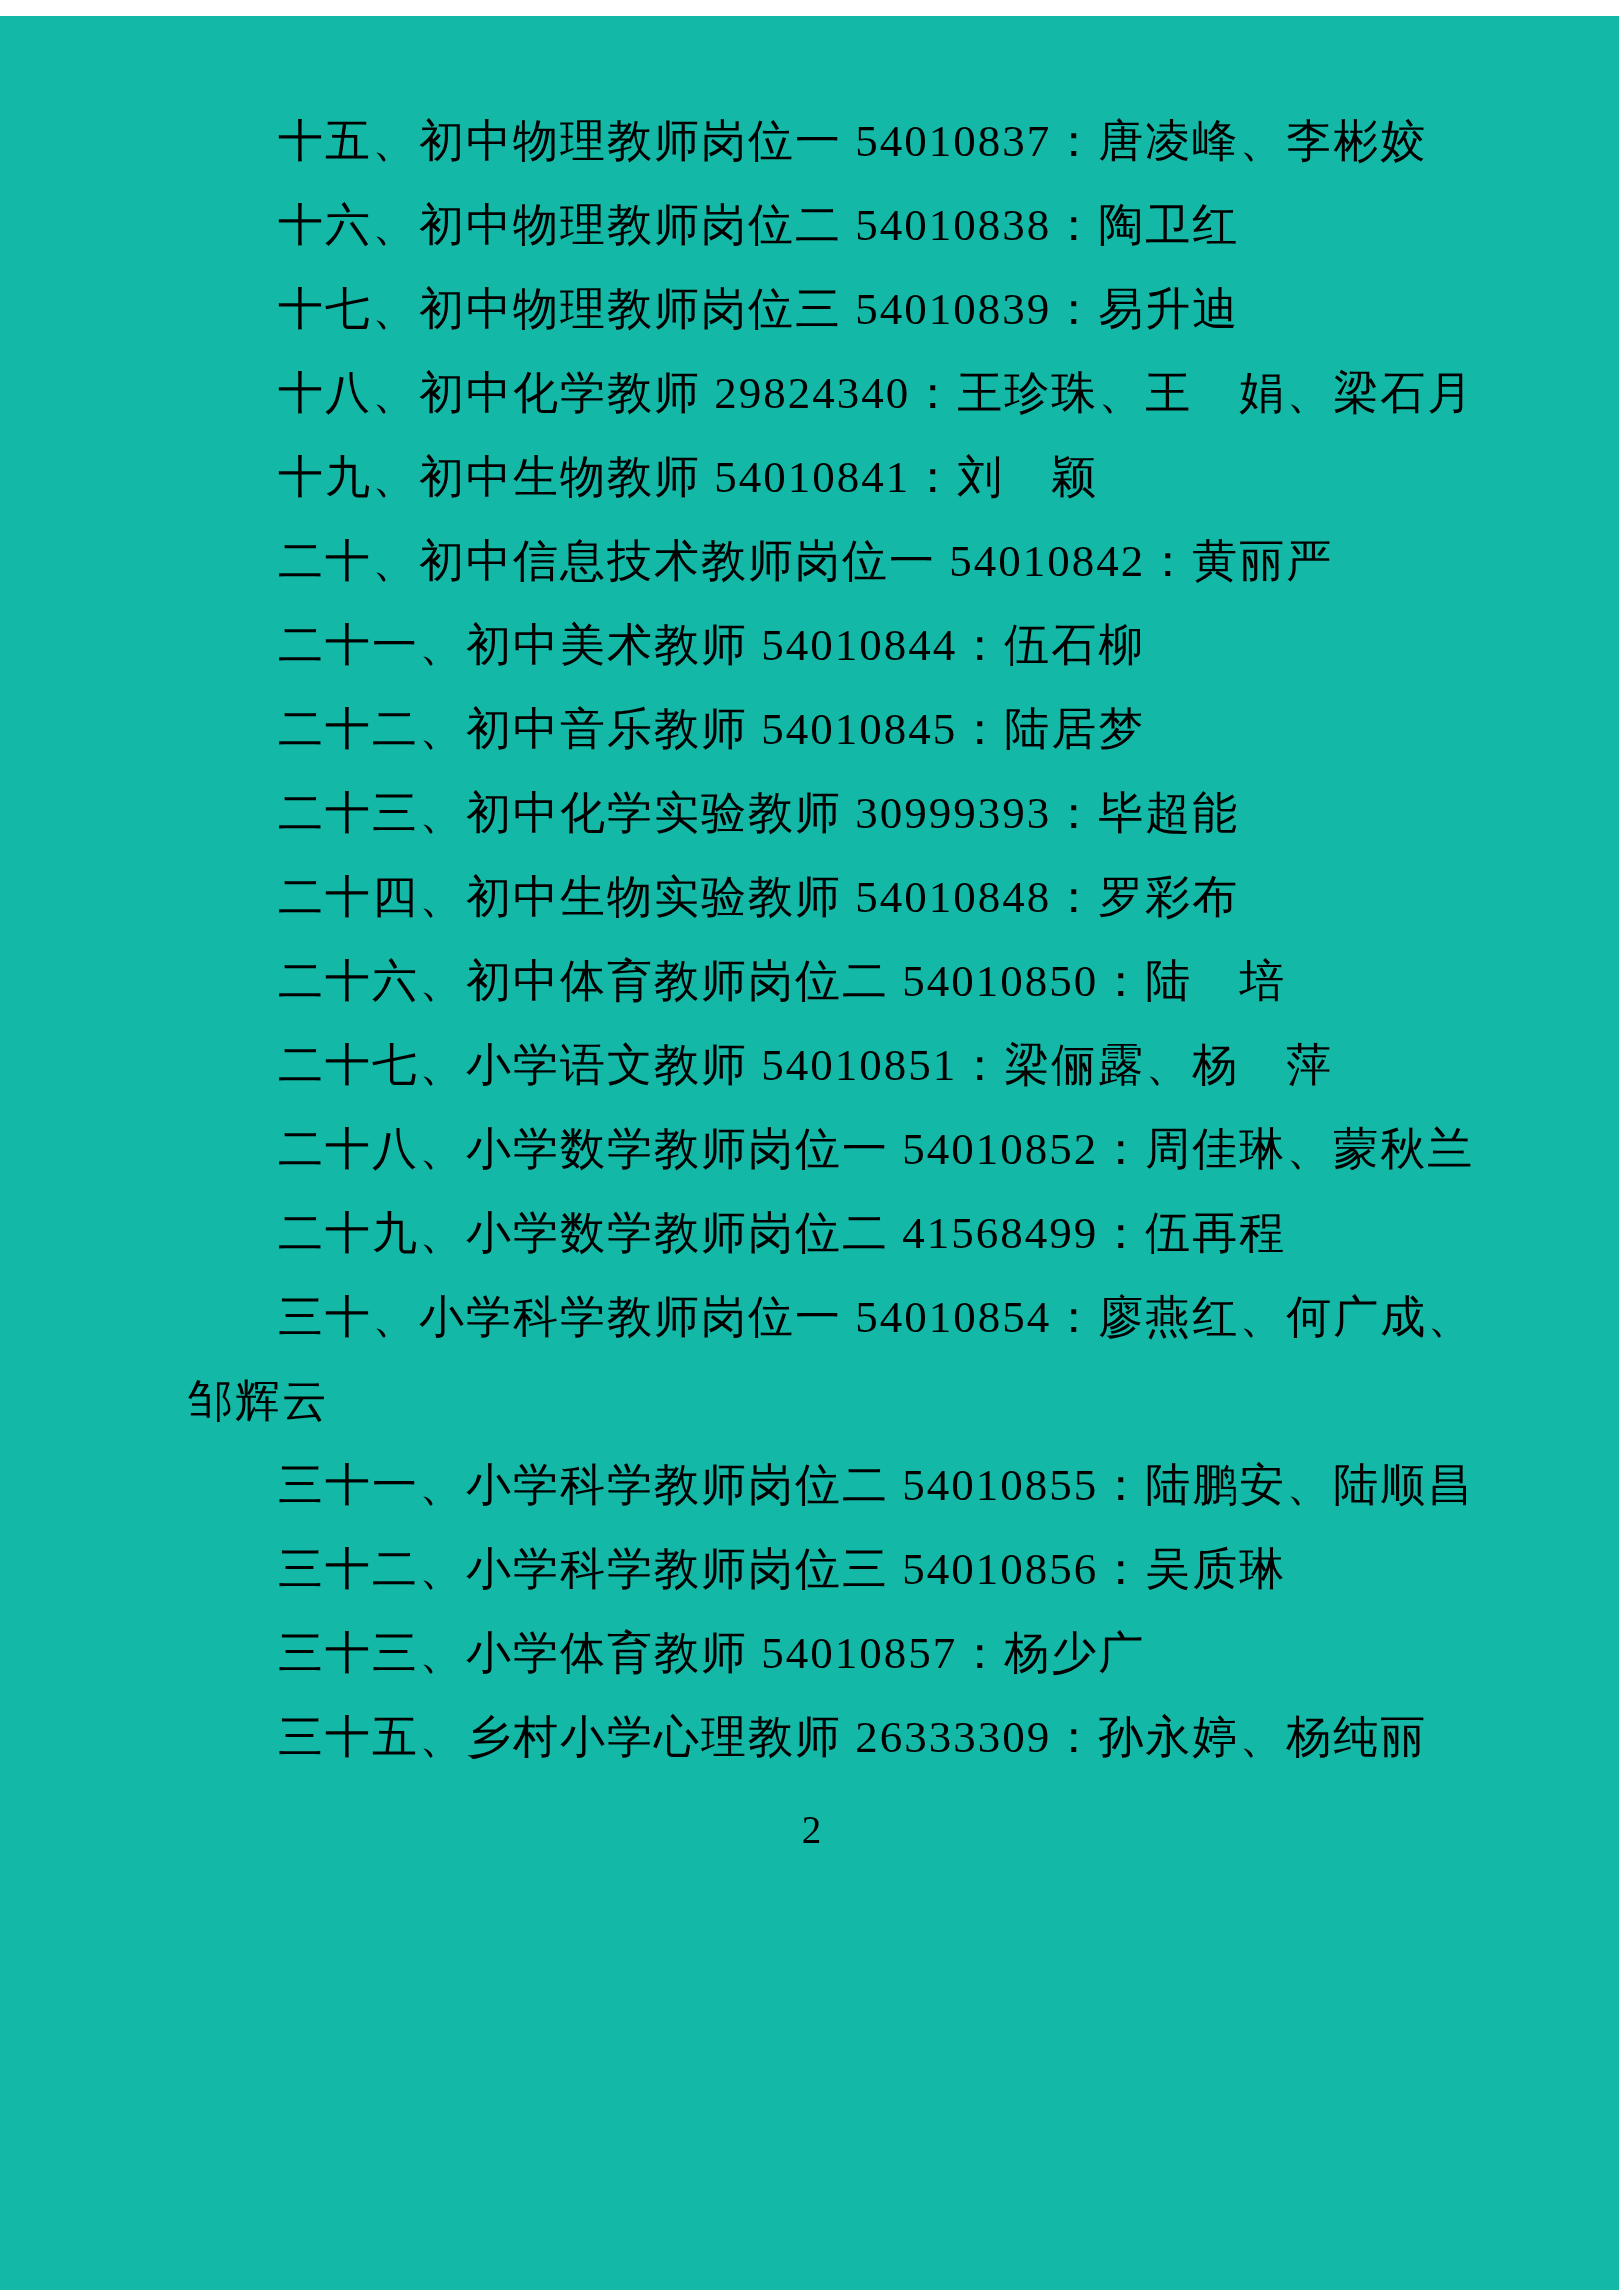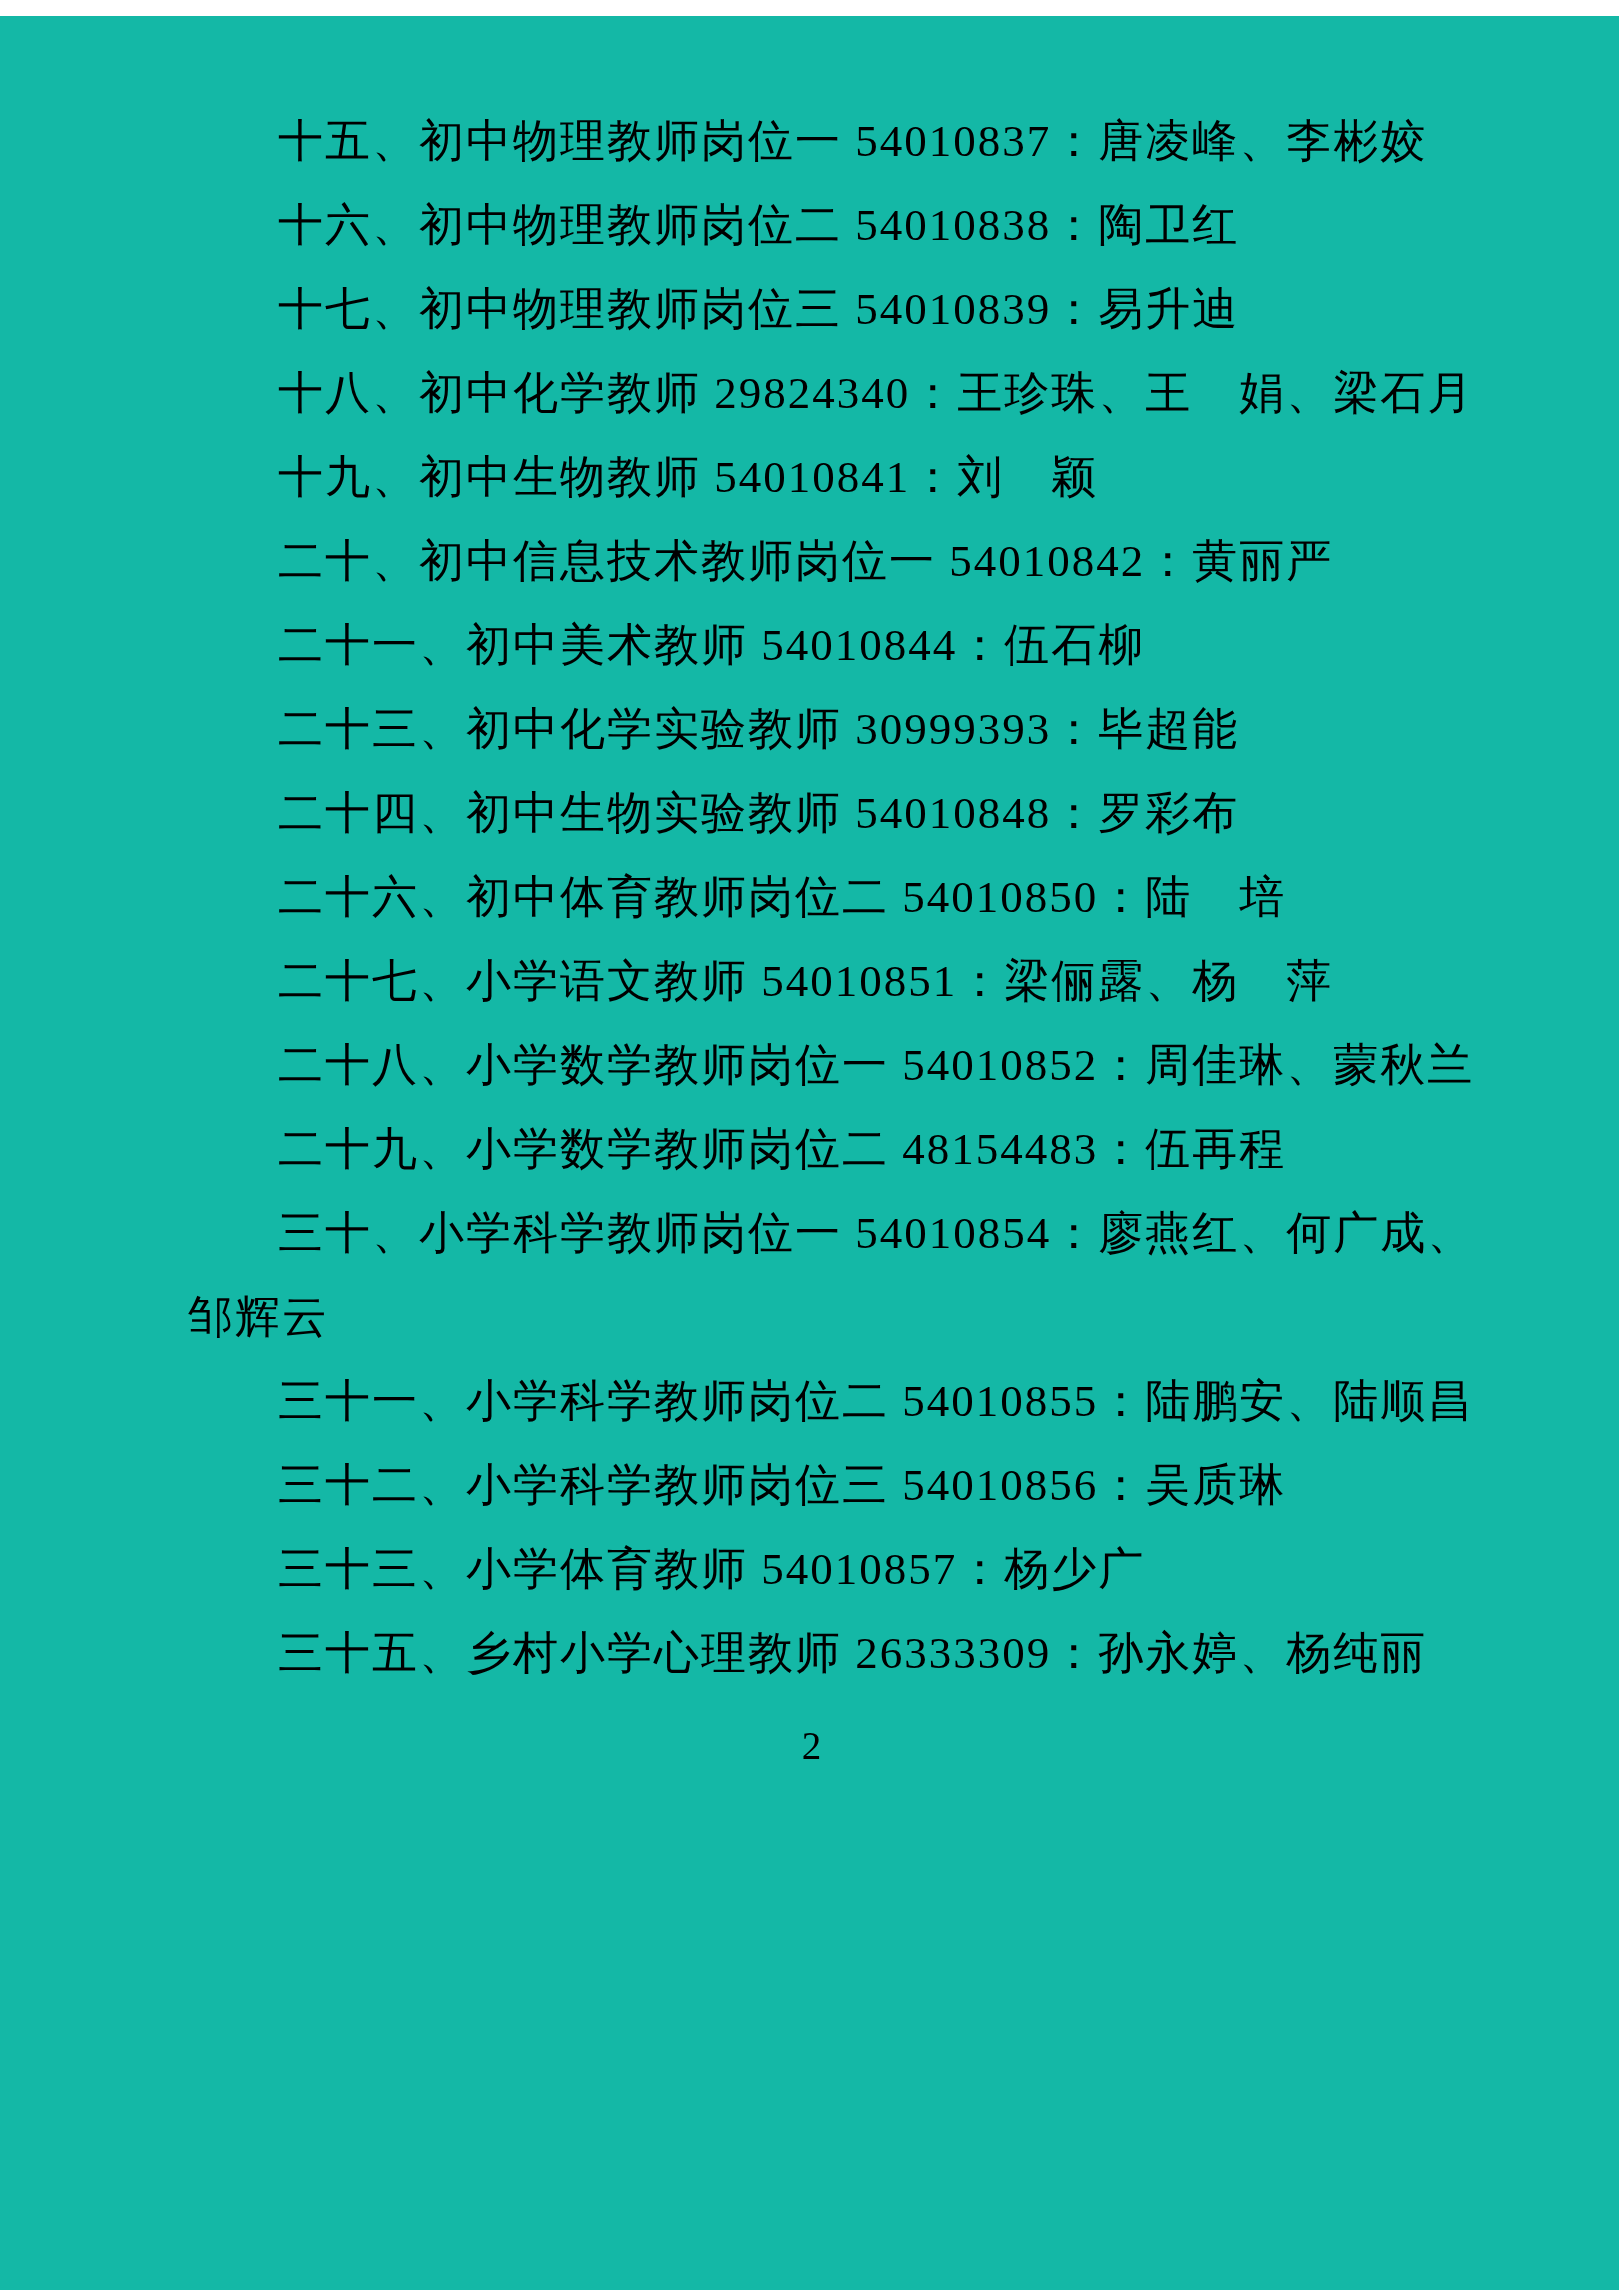--- a/index.html
+++ b/index.html
@@ -42,26 +42,27 @@
 <body>
 
 <div class="page">
   <p class="doc-line indent">十五、初中物理教师岗位一 54010837：唐凌峰、李彬姣</p>
   <p class="doc-line indent">十六、初中物理教师岗位二 54010838：陶卫红</p>
   <p class="doc-line indent">十七、初中物理教师岗位三 54010839：易升迪</p>
   <p class="doc-line indent">十八、初中化学教师 29824340：王珍珠、王　娟、梁石月</p>
   <p class="doc-line indent">十九、初中生物教师 54010841：刘　颖</p>
   <p class="doc-line indent">二十、初中信息技术教师岗位一 54010842：黄丽严</p>
   <p class="doc-line indent">二十一、初中美术教师 54010844：伍石柳</p>
+  <p class="doc-line indent">二十二、初中音乐教师 54010845：陆居梦</p>
   <p class="doc-line indent">二十三、初中化学实验教师 30999393：毕超能</p>
   <p class="doc-line indent">二十四、初中生物实验教师 54010848：罗彩布</p>
   <p class="doc-line indent">二十六、初中体育教师岗位二 54010850：陆　培</p>
   <p class="doc-line indent">二十七、小学语文教师 54010851：梁俪露、杨　萍</p>
   <p class="doc-line indent">二十八、小学数学教师岗位一 54010852：周佳琳、蒙秋兰</p>
-  <p class="doc-line indent">二十九、小学数学教师岗位二 48154483：伍再程</p>
+  <p class="doc-line indent">二十九、小学数学教师岗位二 41568499：伍再程</p>
   <p class="doc-line indent">三十、小学科学教师岗位一 54010854：廖燕红、何广成、</p>
   <p class="doc-line">邹辉云</p>
   <p class="doc-line indent">三十一、小学科学教师岗位二 54010855：陆鹏安、陆顺昌</p>
   <p class="doc-line indent">三十二、小学科学教师岗位三 54010856：吴质琳</p>
   <p class="doc-line indent">三十三、小学体育教师 54010857：杨少广</p>
   <p class="doc-line indent">三十五、乡村小学心理教师 26333309：孙永婷、杨纯丽</p>
   <div class="page-number">2</div>
 </div>
 
 

